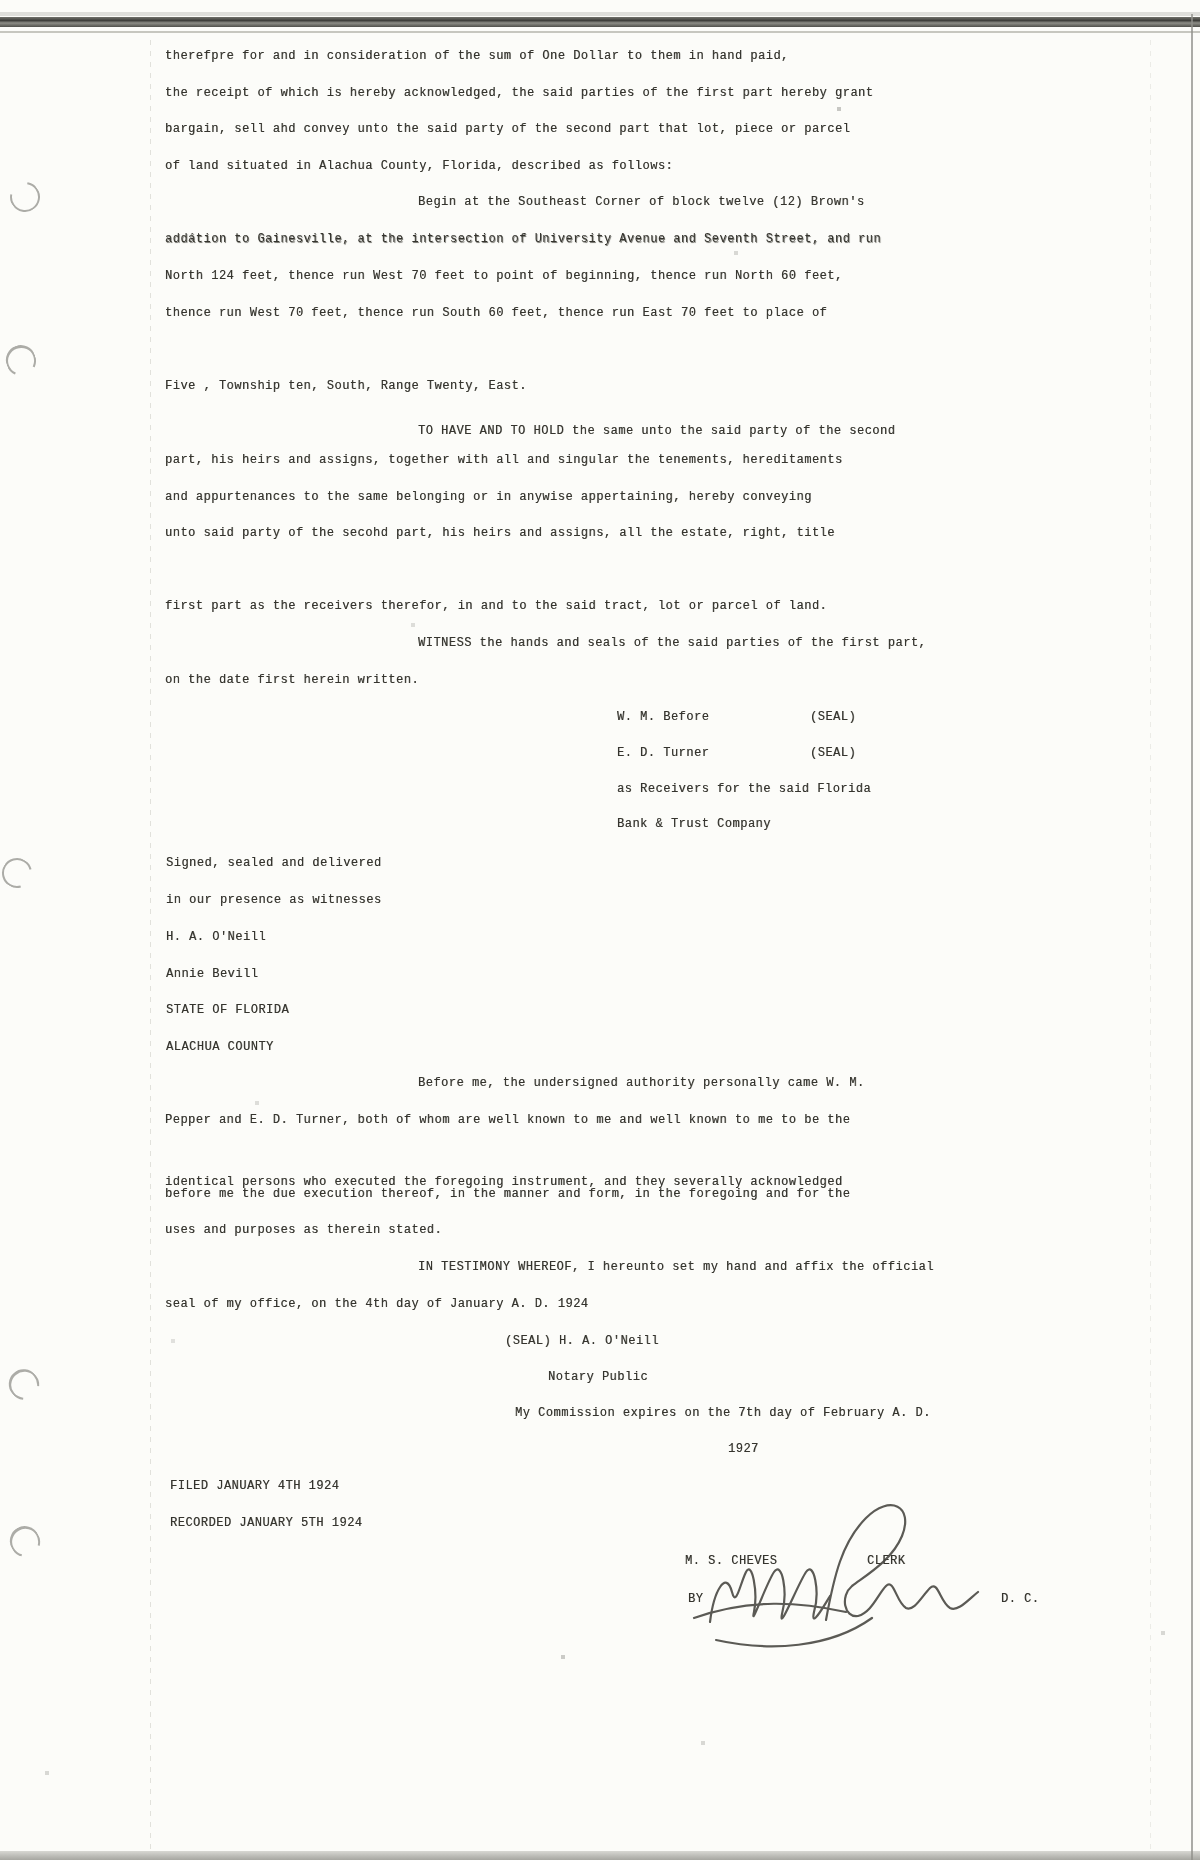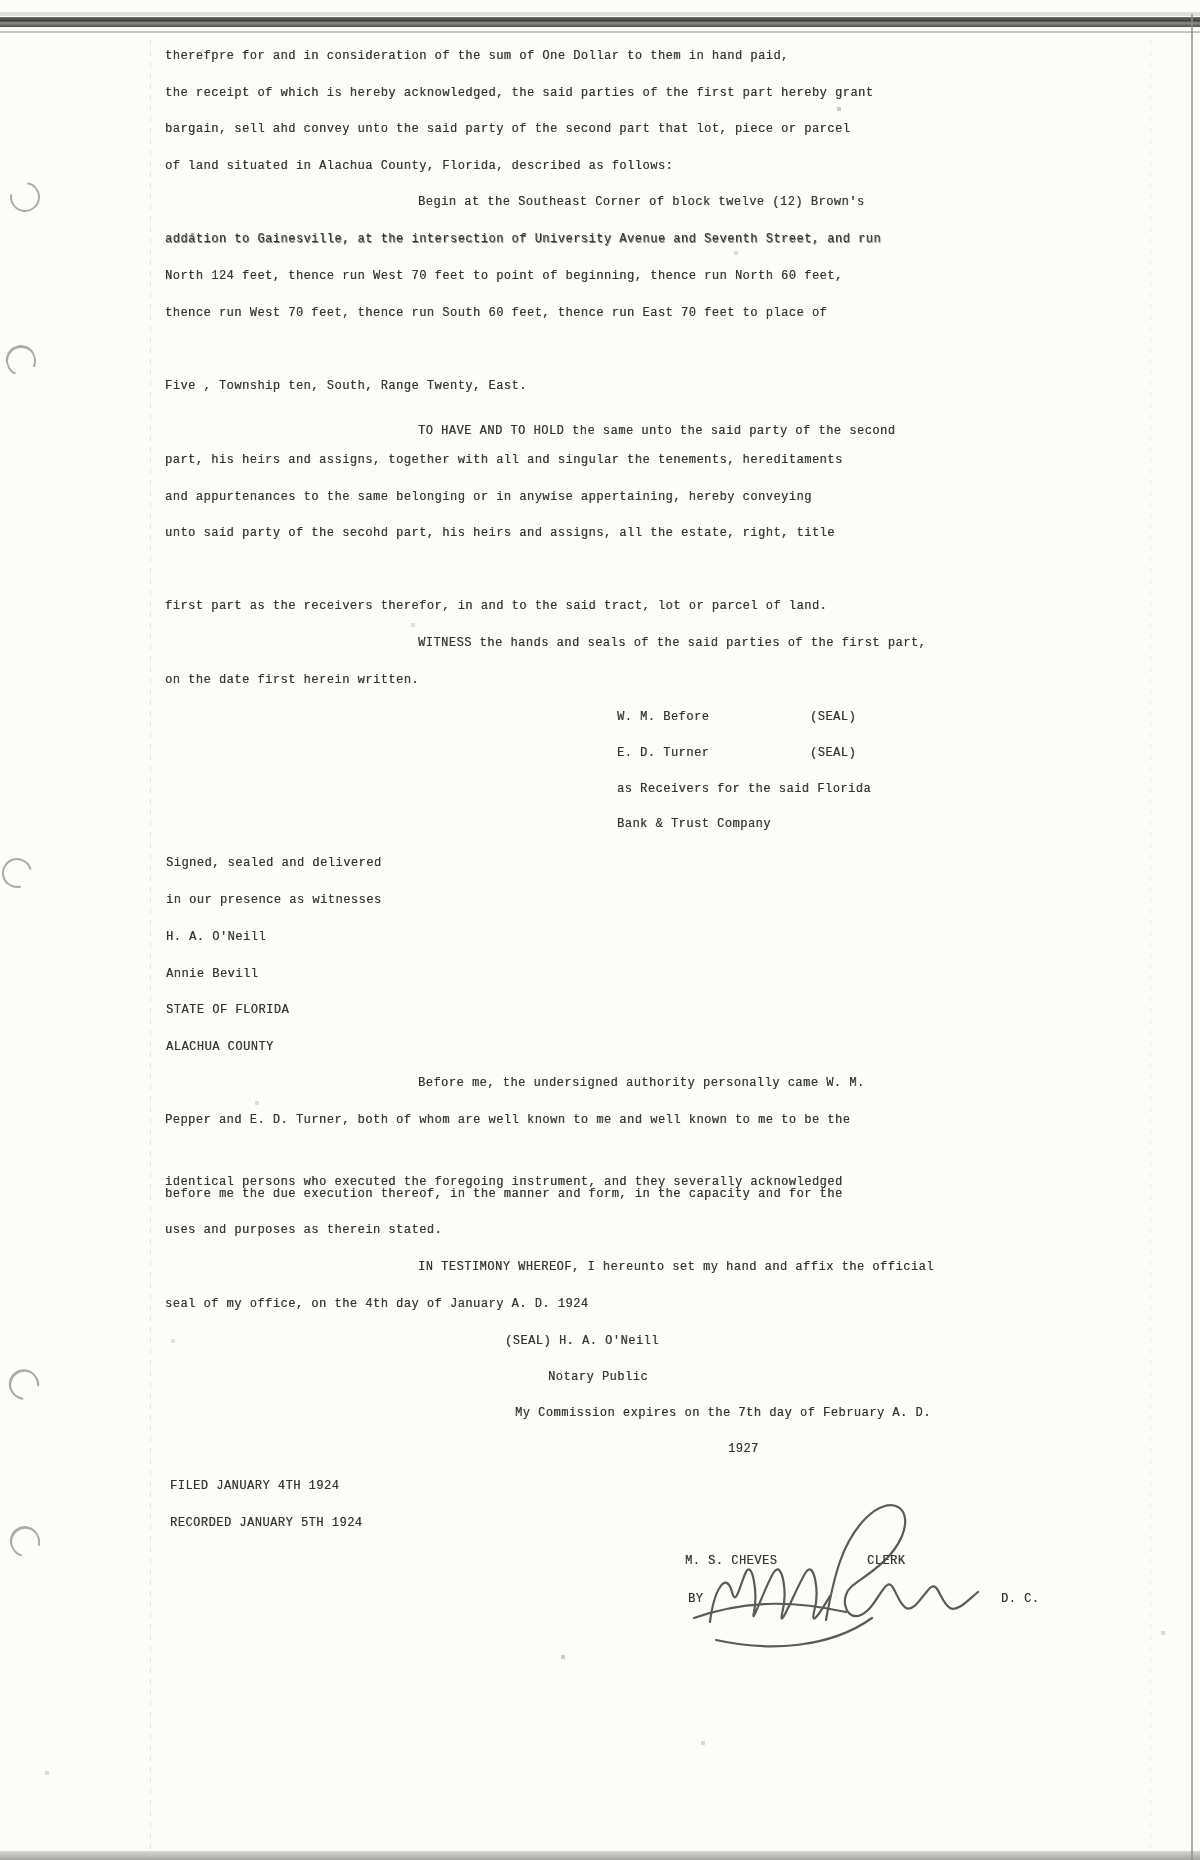--- a/index.html
+++ b/index.html
@@ -98,21 +98,21 @@
   <span class="tl" style="left:166px;top:853px;">Signed, sealed and delivered</span>
   <span class="tl" style="left:166px;top:890px;">in our presence as witnesses</span>
   <span class="tl" style="left:166px;top:927px;">H. A. O'Neill</span>
   <span class="tl" style="left:166px;top:964px;">Annie Bevill</span>
   <span class="tl" style="left:166px;top:1000px;">STATE OF FLORIDA</span>
   <span class="tl" style="left:166px;top:1037px;">ALACHUA COUNTY</span>
 
   <span class="tl" style="left:418px;top:1073px;">Before me, the undersigned authority personally came W. M.</span>
   <span class="tl" style="left:165px;top:1110px;">Pepper and E. D. Turner, both of whom are well known to me and well known to me to be the</span>
   <span class="tl" style="left:165px;top:1172px;">identical persons who executed the foregoing instrument, and they severally acknowledged</span>
-  <span class="tl" style="left:165px;top:1184px;">before me the due execution thereof, in the manner and form, in the capacity and for the</span>
+  <span class="tl" style="left:165px;top:1184px;">before me the due execution thereof, in the manner and form, in the foregoing and for the</span>
   <span class="tl" style="left:165px;top:1220px;">uses and purposes as therein stated.</span>
 
   <span class="tl" style="left:418px;top:1257px;">IN TESTIMONY WHEREOF, I hereunto set my hand and affix the official</span>
   <span class="tl" style="left:165px;top:1294px;">seal of my office, on the 4th day of January A. D. 1924</span>
 
   <span class="tl" style="left:505px;top:1331px;">(SEAL) H. A. O'Neill</span>
   <span class="tl" style="left:548px;top:1367px;">Notary Public</span>
   <span class="tl" style="left:515px;top:1403px;">My Commission expires on the 7th day of February A. D.</span>
   <span class="tl" style="left:728px;top:1439px;">1927</span>
 

